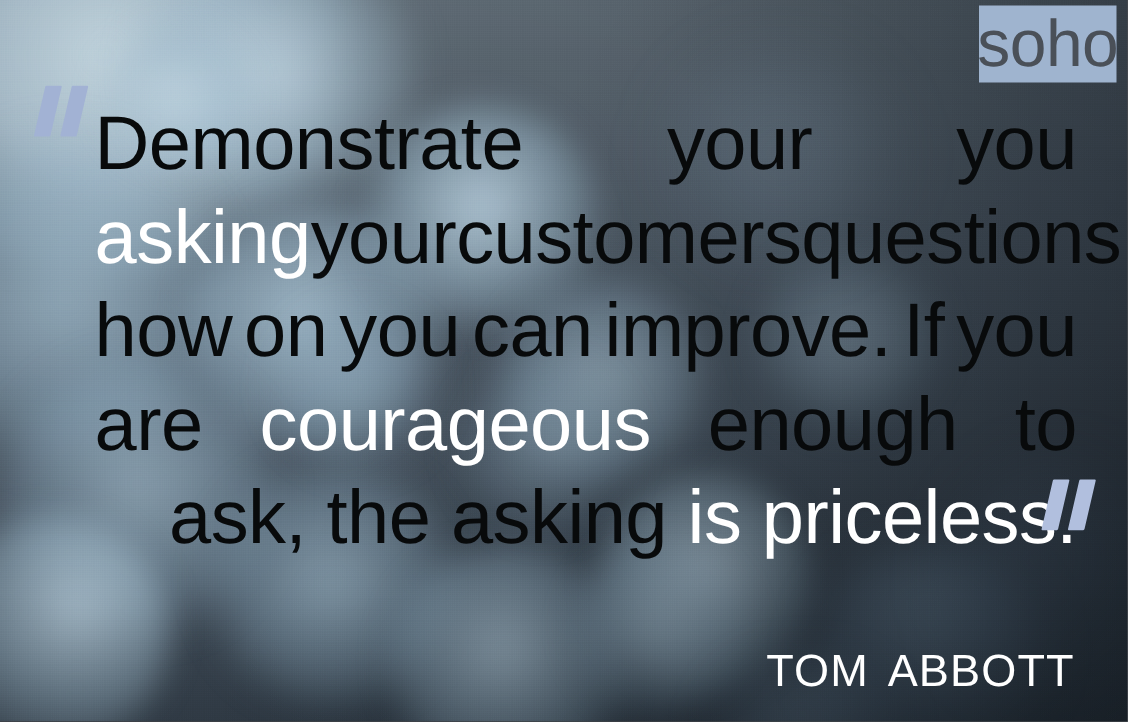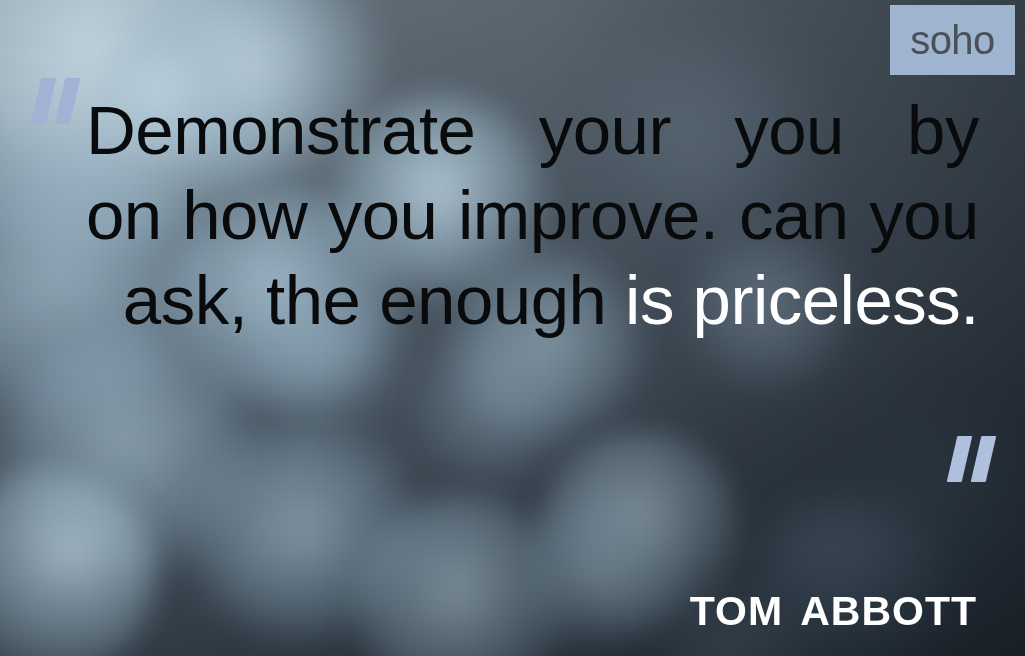--- a/index.html
+++ b/index.html
@@ -128,21 +128,21 @@
     left: 890px;
     top: 5px;
     width: 125px;
     height: 70px;
     background: #9fb4cf;
     display: flex;
     align-items: center;
     justify-content: center;
   }
   #logo .wordmark {
-    font-size: 40px;
+    font-size: 60px;
     letter-spacing: -0.5px;
     color: #4a5058;
     line-height: 1;
     font-weight: 400;
   }
 
   
   #quote {
     position: absolute;
     left: 86px;
@@ -201,21 +201,21 @@
   }
 
   
   #attribution {
     position: absolute;
     right: 48px;
     bottom: 22px;
     color: #ffffff;
     font-size: 58px;
     line-height: 1;
-    font-weight: 700;
+    font-weight: 400;
     letter-spacing: 1px;
     font-variant: small-caps;
     text-transform: lowercase;
     white-space: nowrap;
   }
 </style>
 </head>
 <body>
 
 <div id="stage">
@@ -252,32 +252,44 @@
 
   <div id="openquote">
     <span class="qmark"></span>
   </div>
 
   <div id="quote">
     <div class="qline just">
       <span>Demonstrate</span>
       <span>your</span>
       <span>you</span>
-      <span>by</span>
-    </div>
-    <div class="qline just">
+    </div>
+    <div class="qline just">
+      <span class="hl">asking</span>
+      <span>your</span>
+      <span>customers</span>
+      <span>questions</span>
+    </div>
+    <div class="qline just">
+      <span>how</span>
       <span>on</span>
-      <span>how</span>
       <span>you</span>
+      <span>can</span>
       <span>improve.</span>
-      <span>can</span>
+      <span>If</span>
       <span>you</span>
     </div>
+    <div class="qline just">
+      <span>are</span>
+      <span class="hl">courageous</span>
+      <span>enough</span>
+      <span>to</span>
+    </div>
     <div class="qline right">
-      <span>ask, the enough</span><span>&nbsp;</span><span class="hl">is priceless.</span>
+      <span>ask, the asking</span><span>&nbsp;</span><span class="hl">is priceless.</span>
     </div>
   </div>
 
   <div id="closequote">
     <span class="qmark"></span>
   </div>
 
   <div id="attribution">Tom Abbott</div>
 
 </div>

